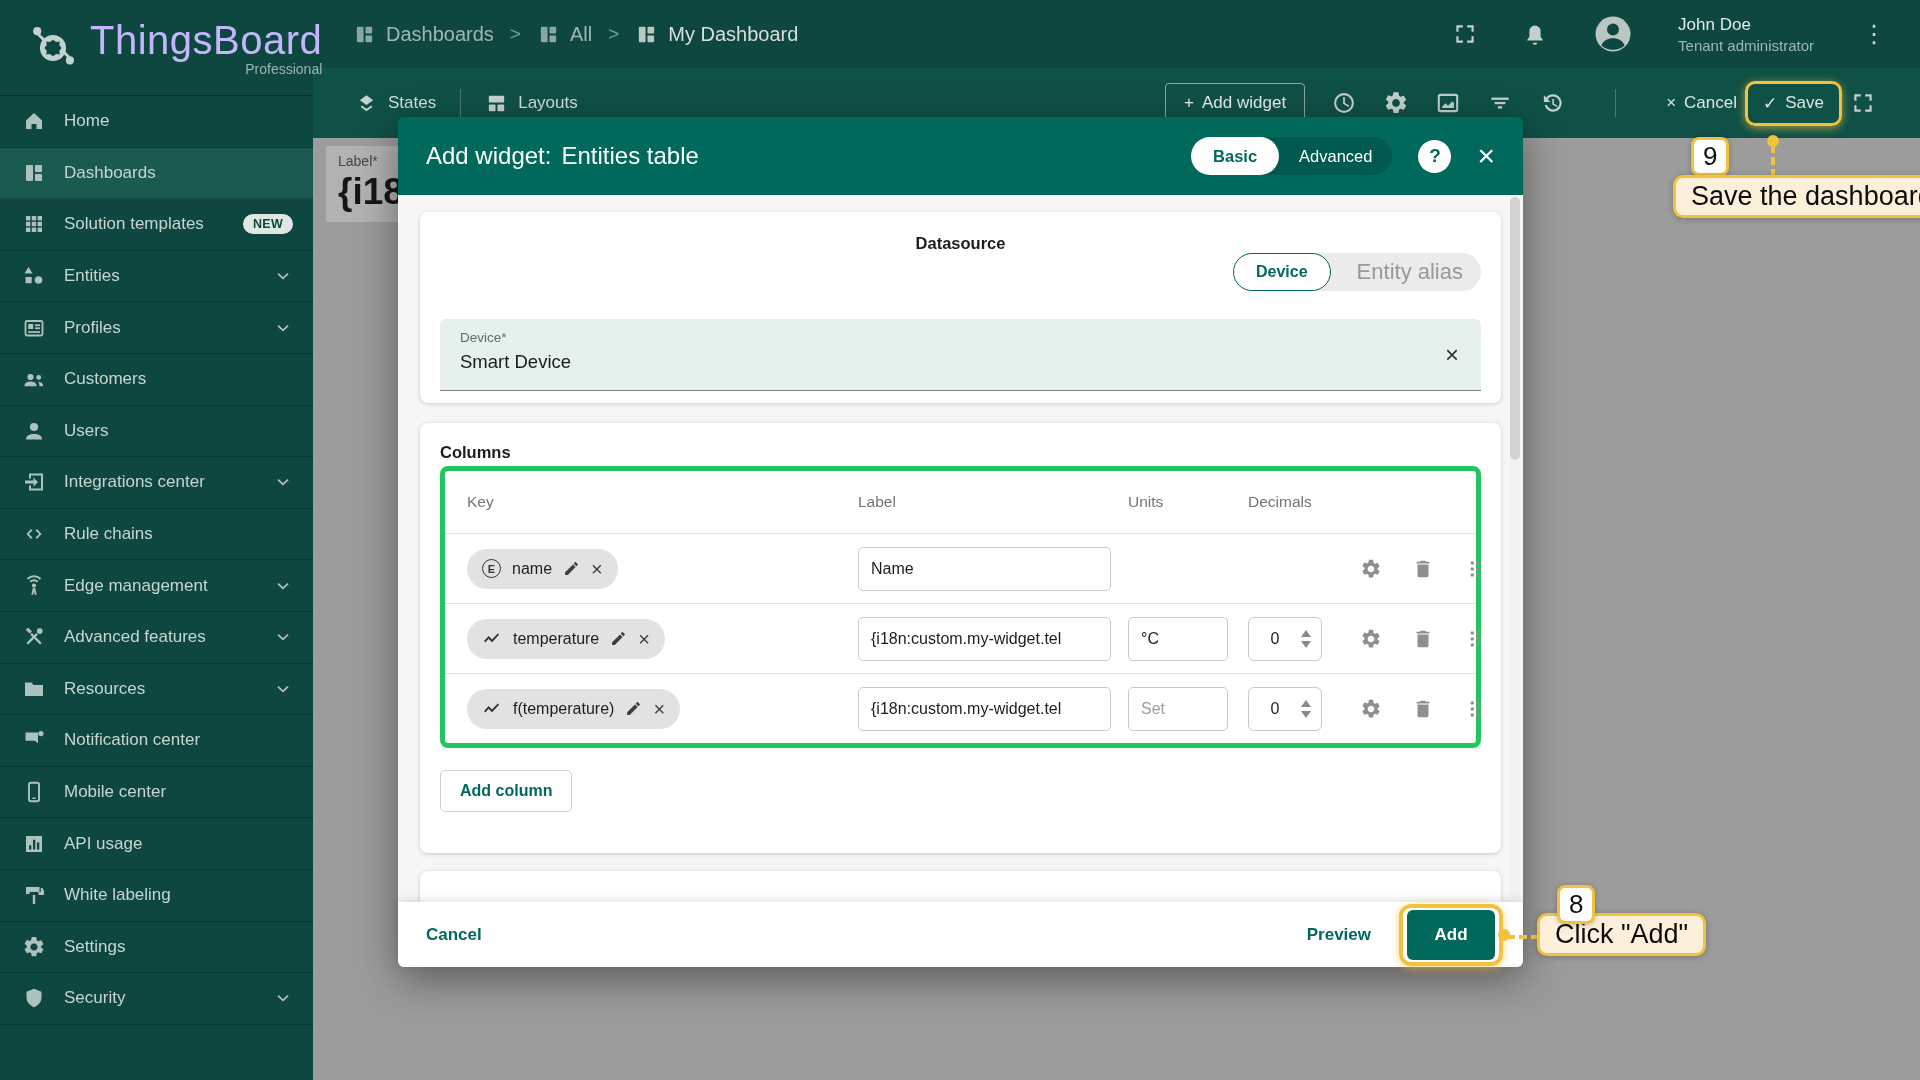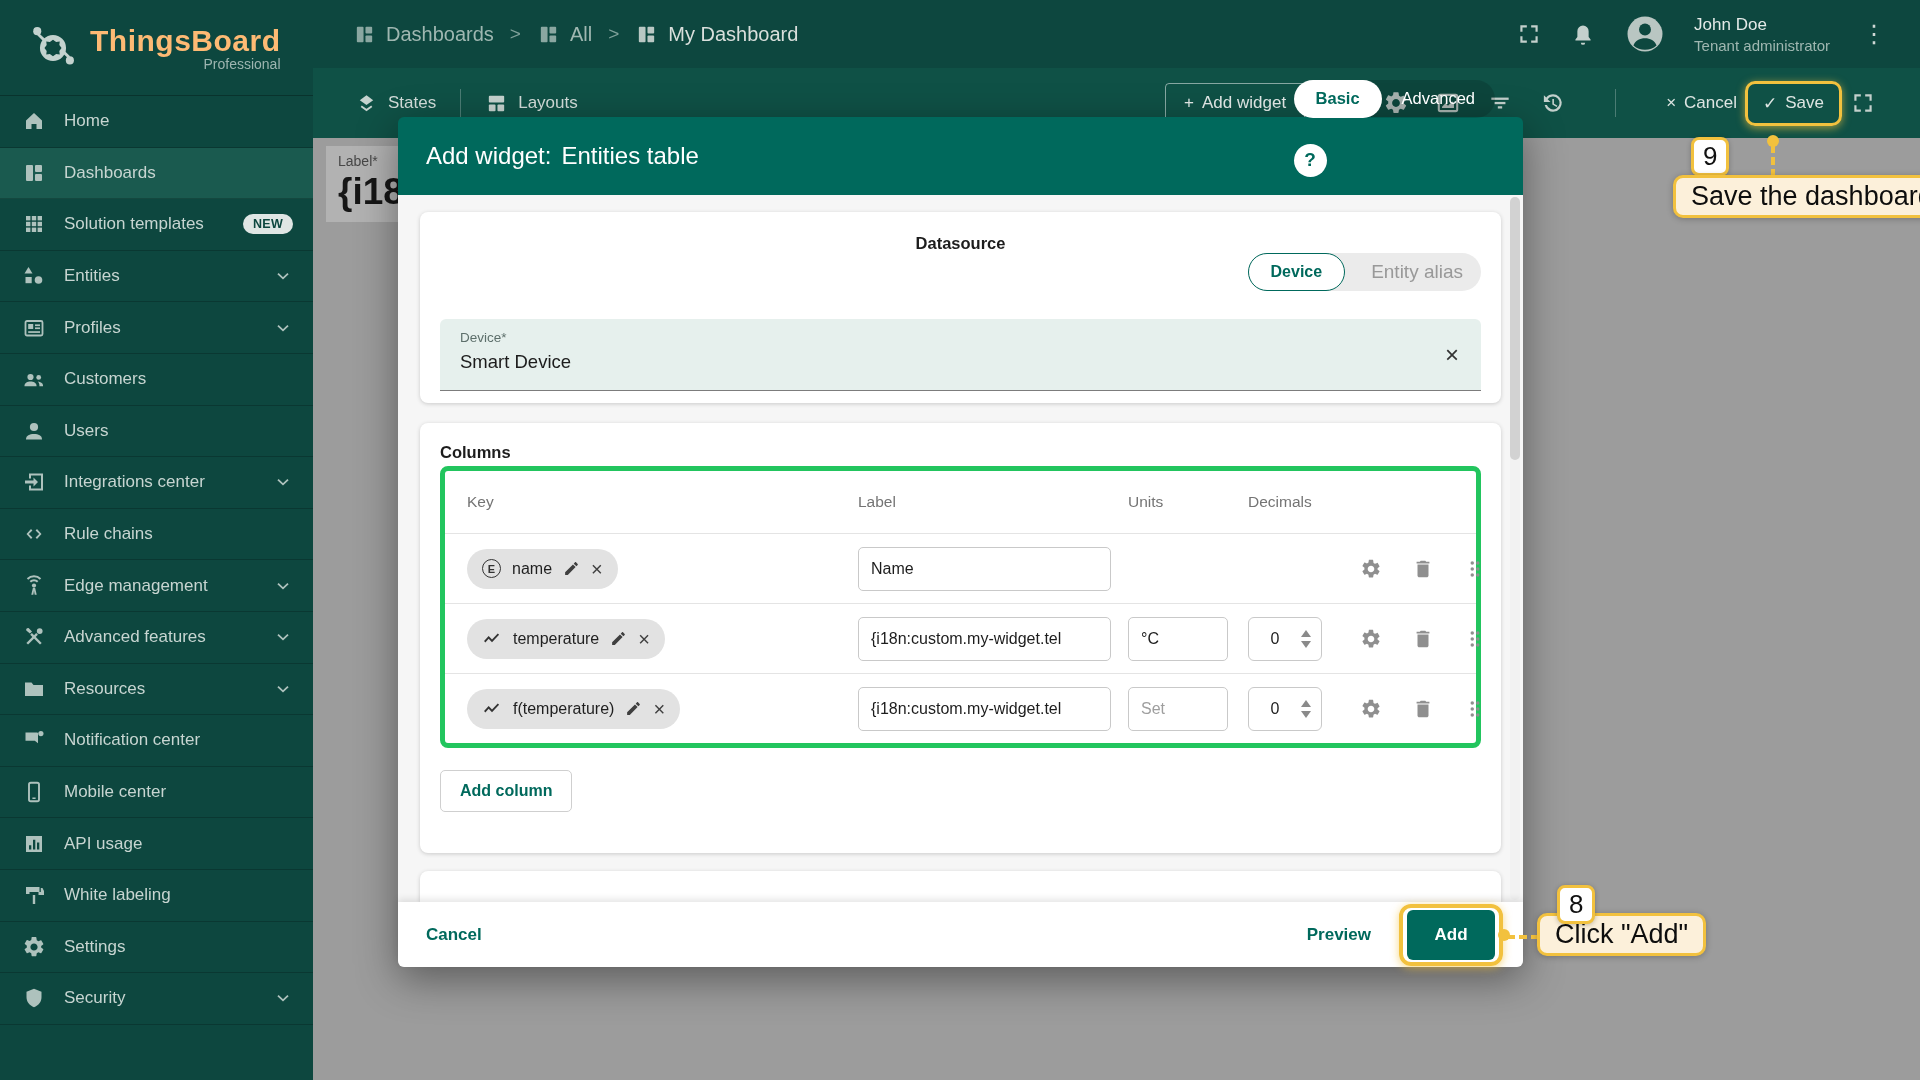--- a/index.html
+++ b/index.html
@@ -5,41 +5,41 @@
   * { margin:0; padding:0; box-sizing:border-box; }
   html,body { width:1920px; height:1080px; overflow:hidden; }
   body { font-family:"Liberation Sans", sans-serif; background:#9c9c9c; }
   .app { position:relative; width:1920px; height:1080px; overflow:hidden; }
 
   
   .sidebar { position:absolute; left:0; top:0; width:313px; height:1080px; background:#0d473f; z-index:5; }
   .logo-block { height:96px; display:flex; align-items:center; padding:0 26px; border-bottom:1px solid rgba(0,0,0,.28); gap:10px; }
   .logo-glyph { width:54px; height:54px; color:#c3d2ce; flex:none; }
   .logo-text { display:flex; flex-direction:column; align-items:flex-end; }
-  .logo-name { font-size:30px; color:#fdba74; letter-spacing:.5px;font-weight:bold; }
+  .logo-name { font-size:40px; color:#c4b5fd; letter-spacing:.5px; }
   .logo-sub { font-size:14px; color:#9db5b0; margin-top:-2px; }
   .side-nav { display:flex; flex-direction:column; }
   .side-item { height:51.6px; display:flex; align-items:center; gap:18px; padding:0 20px 0 22px;
                border-bottom:1px solid rgba(0,0,0,.20); color:#c7d5d1; font-size:17px; cursor:pointer; }
   .side-item.active { background:#1a5a4f; }
   .side-item .ic { width:24px; height:24px; color:#aec2bd; flex:none; }
   .side-item .chev { width:20px; height:20px; color:#aec2bd; margin-left:auto; }
   .badge-new { margin-left:auto; background:#dfe6e4; color:#0d473f; font-size:12.5px; font-weight:bold;
                border-radius:11px; padding:3px 10px; letter-spacing:.3px; }
 
   
   .topbar { position:absolute; left:313px; top:0; right:0; height:68px; background:#0d473f;
             display:flex; align-items:center; padding:0 30px 0 40px; z-index:4; }
   .crumbs { display:flex; align-items:center; gap:16px; }
   .crumb { display:flex; align-items:center; gap:10px; font-size:20px; color:#9fb7b1; cursor:pointer; }
   .crumb .ic { width:23px; height:23px; color:#8aa7a1; }
   .crumb.current { color:#d9dfdc; }
   .crumb.current .ic { color:#b9c8c4; }
   .crumb-sep { color:#7fa19a; font-size:19px; }
-  .topbar-right { margin-left:auto; display:flex; align-items:center; gap:28px; }
+  .topbar-right { margin-left:auto; display:flex; align-items:center; gap:44px; }
   .tb-icon { width:26px; height:26px; color:#c3d0cc; cursor:pointer; }
   .avatar { width:42px; height:42px; color:#b9c6c2; cursor:pointer; }
   .user-block { display:flex; flex-direction:column; cursor:pointer; }
   .user-name { font-size:17px; color:#e4eae8; }
   .user-role { font-size:15px; color:#9fb7b1; margin-top:2px; }
   .kebab { font-size:24px; color:#cfd8d5; cursor:pointer; padding:0 4px; }
 
   
   .toolbar { position:absolute; left:313px; top:68px; right:0; height:70px; background:#0f5146;
              display:flex; align-items:center; padding:0 44px 0 42px; z-index:3; }
@@ -57,38 +57,38 @@
   .title-panel { position:absolute; left:13px; top:8px; width:130px; height:76px; background:#b2b2b2; padding:7px 12px; overflow:hidden; }
   .title-label { font-size:14px; color:#474747; }
   .title-value { font-size:37px; font-weight:600; color:#161616; white-space:nowrap; margin-top:2px; }
 
   
   .modal { position:absolute; left:398px; top:117px; width:1125px; height:850px; border-radius:6px; z-index:10;
            box-shadow:0 12px 42px rgba(0,0,0,.42); display:flex; flex-direction:column; }
   .modal-header { height:78px; background:#00695c; border-radius:6px 6px 0 0; display:flex; align-items:center;
                   padding:0 28px; color:#fff; flex:none; }
   .modal-title { font-size:24px; font-weight:500; display:flex; gap:10px; }
-  .mh-right { margin-left:auto; display:flex; gap:26px;flex-direction:column; }
+  .mh-right { margin-left:auto; display:flex; align-items:center; gap:26px; }
   .tab-group { background:rgba(0,0,0,.14); border-radius:19px; display:flex; align-items:center; height:38px; }
   .tab-basic { background:#fff; color:#00695c; font-weight:bold; font-size:16.5px; border-radius:19px;
                height:38px; display:flex; align-items:center; padding:0 22px; cursor:pointer; }
   .tab-adv { color:#fff; font-size:16.5px; padding:0 20px; cursor:pointer; }
   .help-circle { width:33px; height:33px; border-radius:50%; background:#fff; color:#00695c; font-weight:bold;
                  font-size:19px; display:flex; align-items:center; justify-content:center; cursor:pointer; }
   .modal-close { font-size:30px; color:#fff; cursor:pointer; line-height:1; }
 
   .modal-body { flex:1; background:#f6f6f6; padding:17px 22px 0 22px; overflow:hidden; display:flex; flex-direction:column; position:relative; }
   .card { background:#fff; border-radius:8px; box-shadow:0 1px 4px rgba(0,0,0,.18); }
   .card-ds { height:191px; padding:22px 20px; flex:none; margin-bottom:20px; }
   .ds-top { display:flex; align-items:center;flex-direction:column; }
   .sec-heading { font-size:16.5px; font-weight:bold; color:#1d1d1d; }
   .toggle-group { margin-left:auto; background:#ebebeb; border-radius:19px; height:38px; display:flex; align-items:center;gap:8px; }
   .tg-on { background:#fff; border:1px solid #00695c; color:#00695c; font-weight:bold; font-size:16px;
            border-radius:19px; height:38px; display:flex; align-items:center; padding:0 22px; cursor:pointer; }
-  .tg-off { color:#999; font-size:19px; padding:0 18px; cursor:pointer; }
+  .tg-off { color:#999; font-size:22px; padding:0 18px; cursor:pointer; }
   .device-field { margin-top:28px; background:#e6f0ed; border-radius:6px 6px 0 0; border-bottom:1px solid #7c7c7c;
                   height:72px; padding:11px 20px; position:relative; cursor:text; }
   .df-label { font-size:13.5px; color:#5d6f6b; }
   .df-value { font-size:18.5px; color:#1c1c1c; margin-top:6px; }
   .df-clear { position:absolute; right:22px; top:24px; font-size:24px; color:#333; cursor:pointer; line-height:1; }
 
   .card-cols { height:430px; padding:20px 20px; flex:none; }
   .cols-table { border:5px solid #22c55e; border-radius:8px; margin-top:4px; }
   .t-row { display:flex; align-items:center; height:70px; border-top:1px solid #e4e4e4; }
   .t-head { height:62px; border-top:none; }

